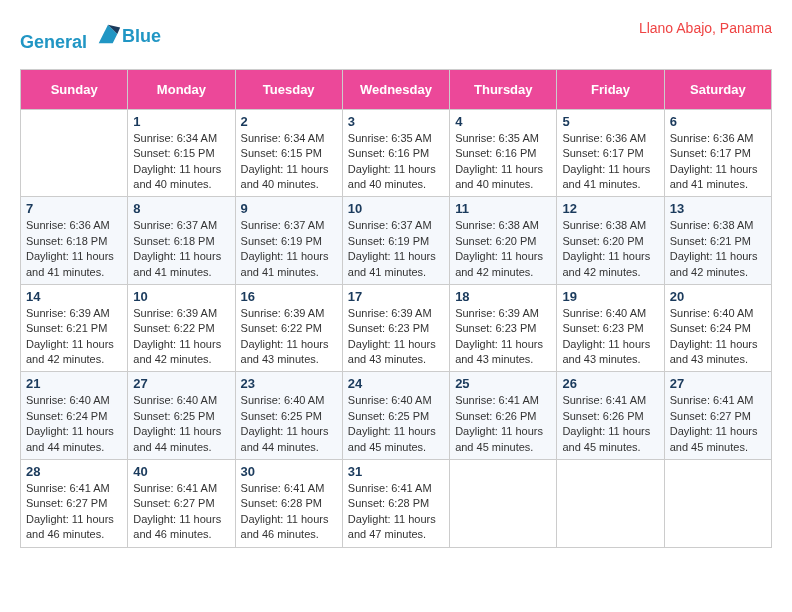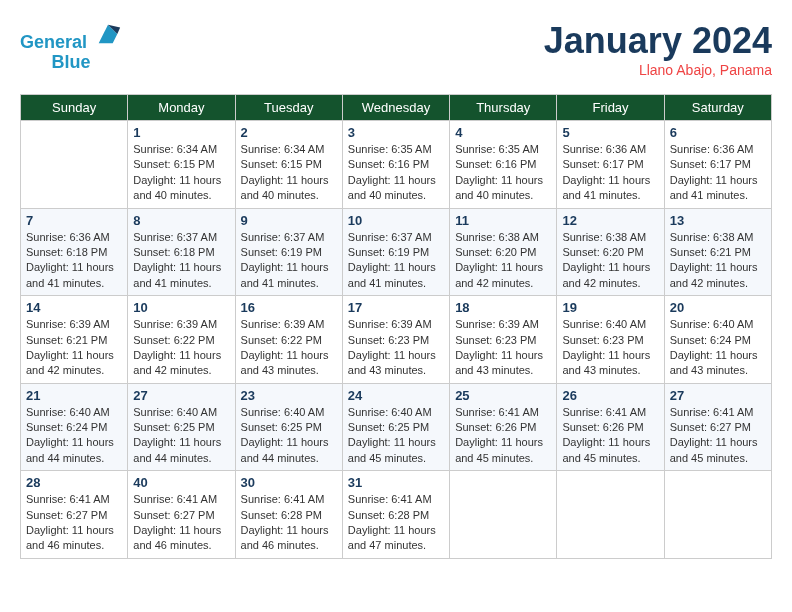--- a/index.html
+++ b/index.html
@@ -46,26 +46,26 @@
     .location {
       font-size: 14px;
       color: #ef4444;
     }
     table {
       width: 100%;
       border-collapse: collapse;
       font-size: 11px;
     }
     thead tr th {
-      background-color: #14532d;
+      background-color: #ec4899;
       color: #fff;
-      font-weight: normal;
+      font-weight: bold;
       font-size: 13px;
       text-align: center;
-      padding: 5px 4px;
+      padding: 12px 4px;
       border: 1px solid #ccc;
     }
     tbody tr td {
       border: 1px solid #ccc;
       vertical-align: top;
       padding: 4px 5px;
       width: calc(100% / 7);
       height: 85px;
       background: #fff;
     }
@@ -86,36 +86,35 @@
     .empty-cell {
       background: #fff !important;
     }
   </style>
 </head>
 <body>
 
 <div class="header">
   <div class="logo">
     <div>
-      <div style="display:flex;align-items:center;flex-direction:column;">
+      <div style="display:flex;align-items:center;">
         <div class="logo-text">
           <span>General</span>
           <svg class="logo-icon" viewBox="0 0 30 30" xmlns="http://www.w3.org/2000/svg">
             <polygon points="5,25 15,5 25,15 20,25" fill="#2196c4"></polygon>
             <polygon points="15,5 25,15 28,8" fill="#1a3a5c"></polygon>
           </svg>
         </div>
         <div class="logo-text">
           <span style="color:#2196c4;">Blue</span>
         </div>
       </div>
     </div>
   </div>
   <div class="title-block">
-    <div class="month-title">January 2024</div>
     <div class="location">Llano Abajo, Panama</div>
   </div>
 </div>
 
 <table>
   <thead>
     <tr>
     <th>Sunday</th>
         <th>Monday</th>
         <th>Tuesday</th>

